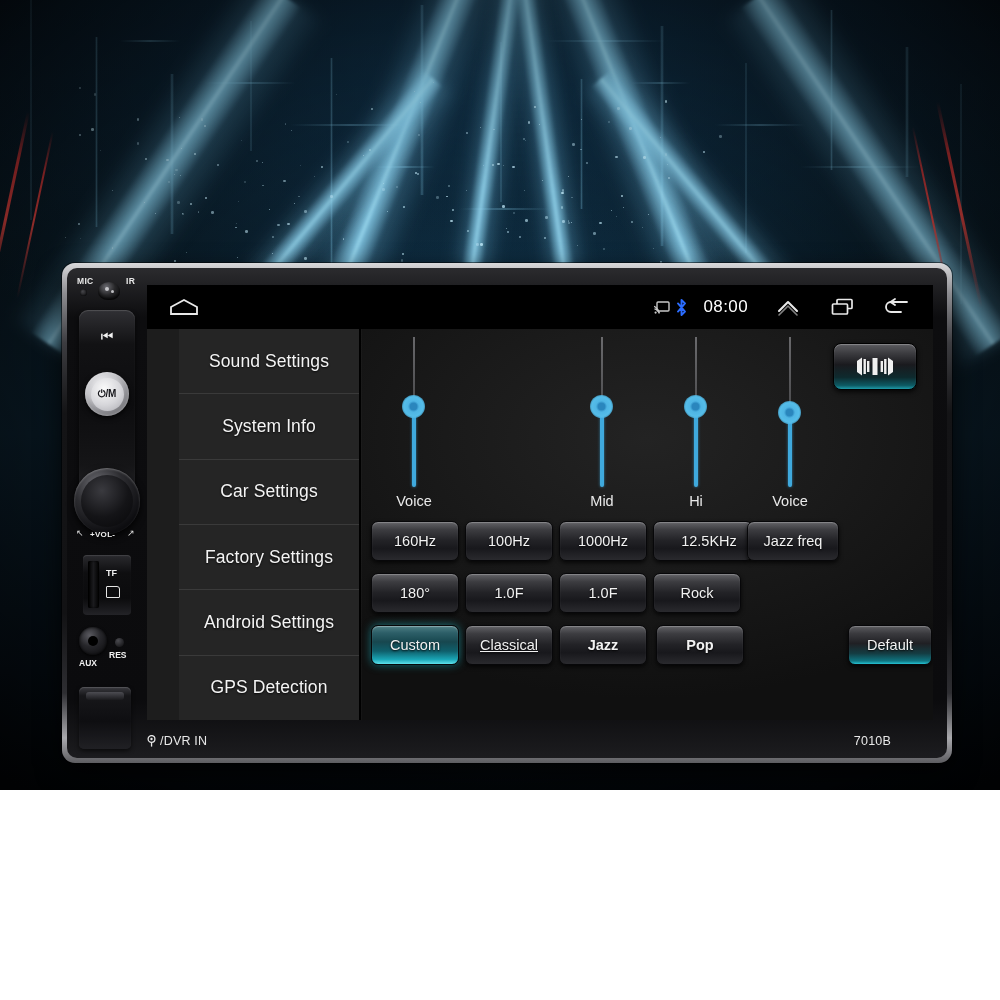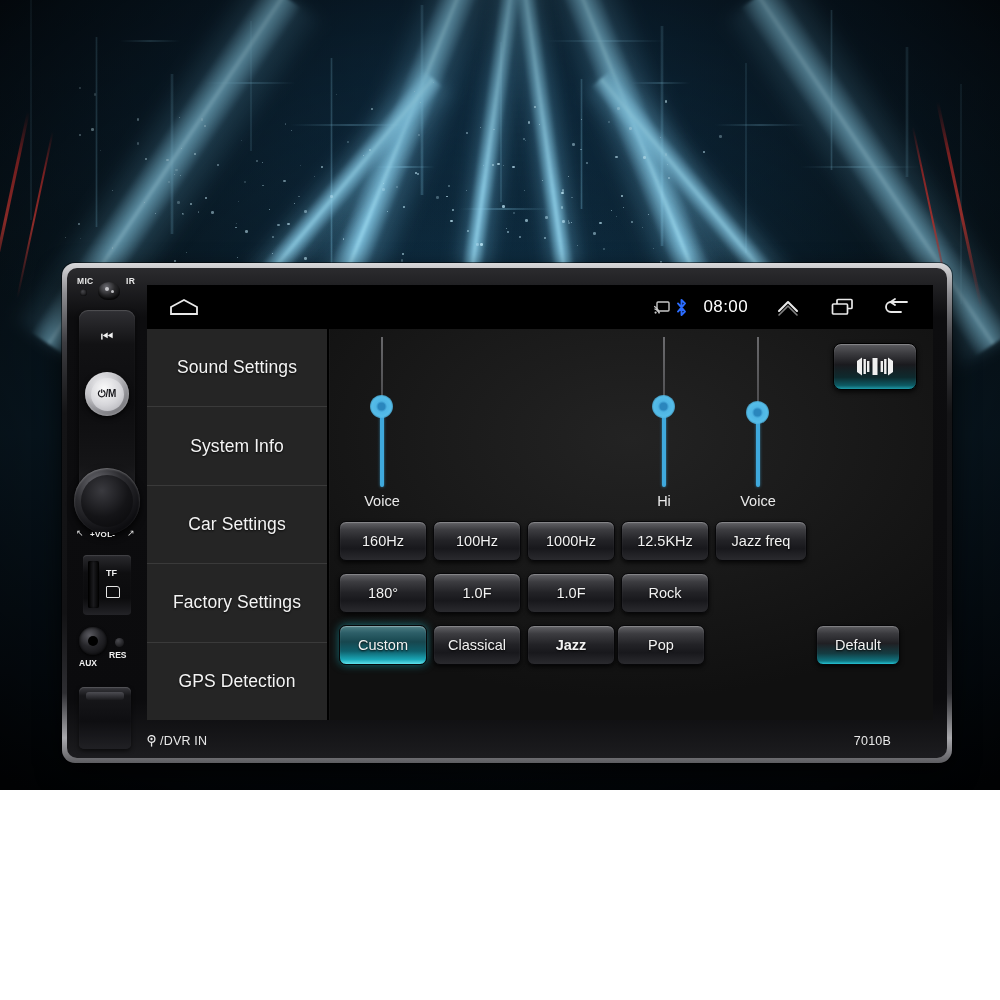--- a/index.html
+++ b/index.html
@@ -132,21 +132,21 @@
   #sb-time{color:#fff;font-size:17px;letter-spacing:.4px;padding:0 13px;}
   #sb-cast{width:16px;height:13px;position:relative;margin-right:5px;}
   #sb-bt{width:13px;height:17px;margin-right:2px;}
   #sb-chev{width:30px;height:20px;padding:0 12px;}
   #sb-recent{width:24px;height:18px;padding:0 16px;}
   #sb-back{width:26px;height:18px;padding:0 12px;}
 
   #screen-body{position:absolute;left:0;top:44px;right:0;bottom:0;display:flex;}
 
   
-  #sidebar{width:180px;background:#1d1d1d;display:flex;flex-direction:column;}
+  #sidebar{width:180px;background:#1d1d1d;display:flex;flex-direction:column;padding-left:32px;}
   .side-item{
     flex:1;display:flex;align-items:center;justify-content:center;
     color:#f4f4f4;font-size:17.5px;
     background:#252525;
     border-bottom:1px solid #3a3a3a;
     text-shadow:0 1px 2px rgba(0,0,0,.8);
     letter-spacing:.1px;
   }
   .side-item:last-child{border-bottom:none;}
 
@@ -519,32 +519,41 @@
           <div class="side-item">
               <span>System Info</span>
             </div>
           <div class="side-item">
               <span>Car Settings</span>
             </div>
           <div class="side-item">
               <span>Factory Settings</span>
             </div>
           <div class="side-item">
+              <span>Android Settings</span>
+            </div>
+          <div class="side-item">
               <span>GPS Detection</span>
             </div>
         </div>
 
         <div id="eq-panel">
 
           <div id="sliders">
               <div class="slider" style="left:14px;">
             <span class="slider-rail"></span>
             <span class="slider-fill" style="top:69px;height:81px;"></span>
             <span class="slider-thumb" style="top:58px;"></span>
             <span class="slider-label">Voice</span>
+          </div>
+              <div class="slider" style="left:202px;">
+            <span class="slider-rail"></span>
+            <span class="slider-fill" style="top:69px;height:81px;"></span>
+            <span class="slider-thumb" style="top:58px;"></span>
+            <span class="slider-label">Mid</span>
           </div>
               <div class="slider" style="left:296px;">
             <span class="slider-rail"></span>
             <span class="slider-fill" style="top:69px;height:81px;"></span>
             <span class="slider-thumb" style="top:58px;"></span>
             <span class="slider-label">Hi</span>
           </div>
               <div class="slider" style="left:390px;">
             <span class="slider-rail"></span>
             <span class="slider-fill" style="top:75px;height:75px;"></span>
@@ -568,48 +577,48 @@
           <div id="btn-grid">
               <div class="eqbtn" style="left:10px;top:0px;width:86px;">
               <span>160Hz</span>
             </div>
               <div class="eqbtn" style="left:104px;top:0px;width:86px;">
               <span>100Hz</span>
             </div>
               <div class="eqbtn" style="left:198px;top:0px;width:86px;">
               <span>1000Hz</span>
             </div>
-              <div class="eqbtn" style="left:292px;top:0px;width:86px;">
+              <div class="eqbtn" style="left:292px;top:0px;width:86px;padding-left:12px;">
               <span>12.5KHz</span>
             </div>
               <div class="eqbtn" style="left:386px;top:0px;width:90px;">
               <span>Jazz freq</span>
             </div>
               <div class="eqbtn" style="left:10px;top:52px;width:86px;">
               <span>180°</span>
             </div>
               <div class="eqbtn" style="left:104px;top:52px;width:86px;">
               <span>1.0F</span>
             </div>
               <div class="eqbtn" style="left:198px;top:52px;width:86px;">
               <span>1.0F</span>
             </div>
               <div class="eqbtn" style="left:292px;top:52px;width:86px;">
               <span>Rock</span>
             </div>
               <div class="eqbtn sel" style="left:10px;top:104px;width:86px;justify-content:center;">
               <span>Custom</span>
             </div>
-              <div class="eqbtn" style="left:104px;top:104px;width:86px;">
+              <div class="eqbtn" style="left:104px;top:104px;width:86px;text-decoration:underline;">
               <span>Classical</span>
             </div>
               <div class="eqbtn" style="left:198px;top:104px;width:86px;font-weight:bold;">
               <span>Jazz</span>
             </div>
-              <div class="eqbtn" style="left:288px;top:104px;width:86px;">
+              <div class="eqbtn" style="left:295px;top:104px;width:86px;font-weight:bold;">
               <span>Pop</span>
             </div>
               <div class="eqbtn glow" style="left:487px;top:104px;width:82px;">
           <span>Default</span>
         </div>
             </div>
         </div>
 
       </div>
     </div>

